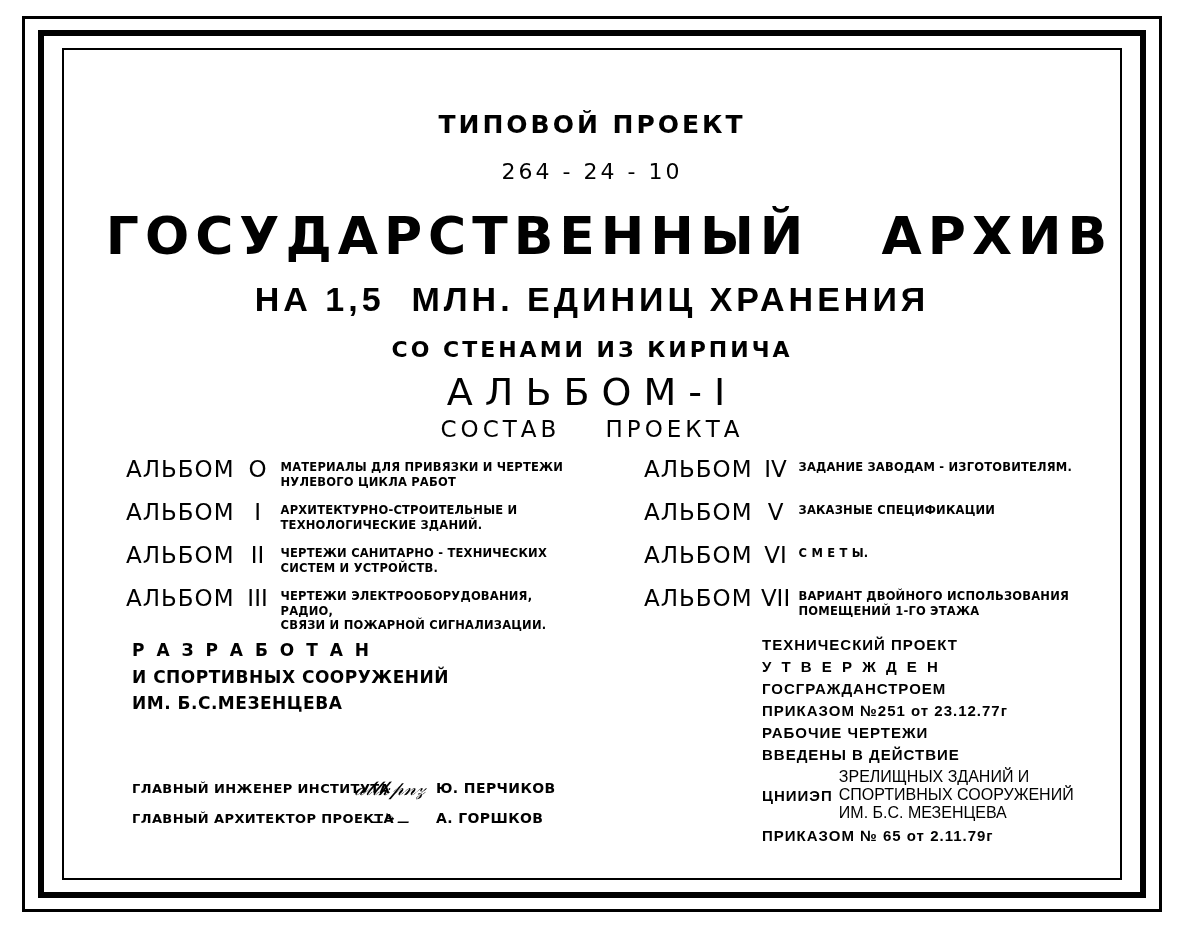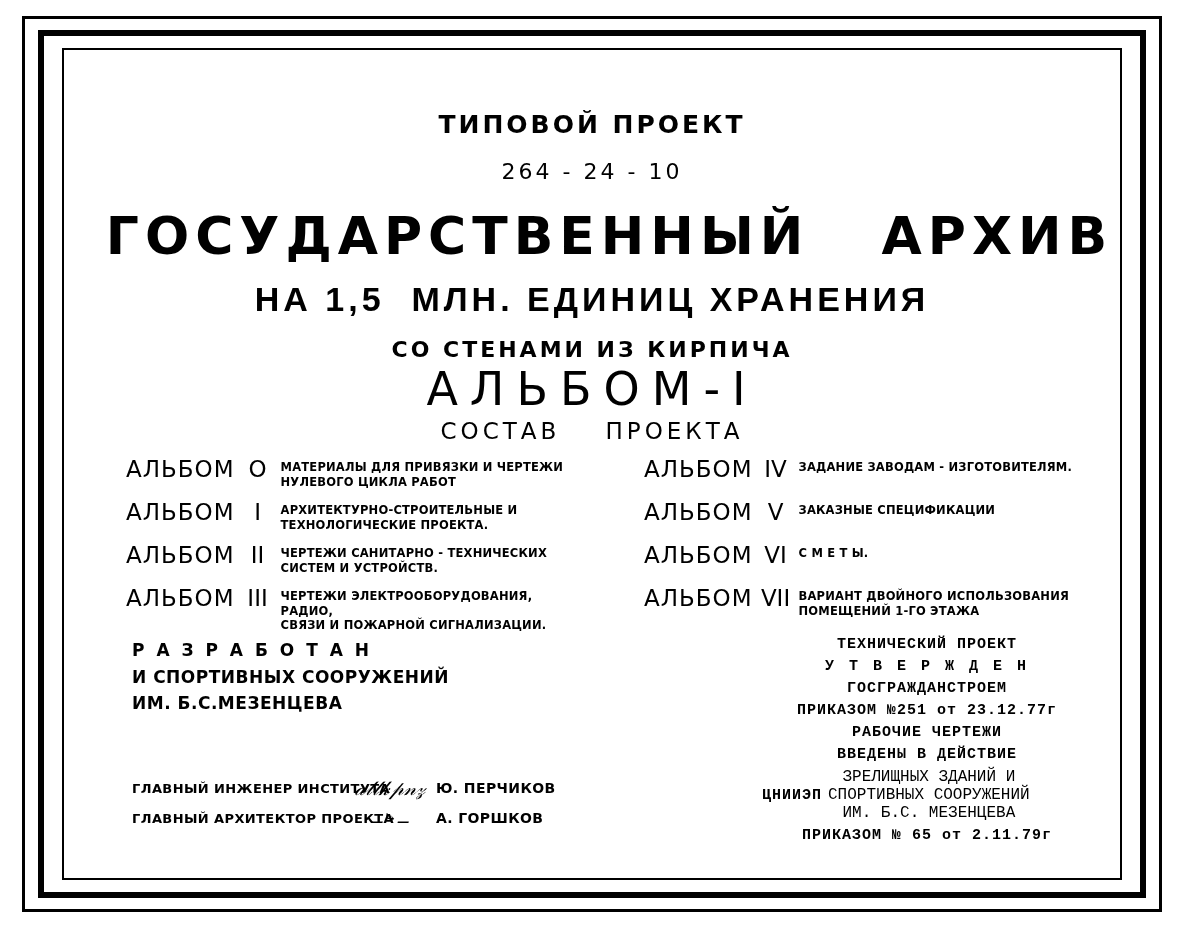--- a/index.html
+++ b/index.html
@@ -96,21 +96,22 @@
     white-space: pre;
   }
   .t-walls {
     margin-top: 18px;
     font-size: 22px;
     font-weight: bold;
     letter-spacing: 3px;
     font-family: "DejaVu Sans", sans-serif;
   }
   .t-album {
-    font-size: 46px;
+    margin-top: 8px;
+    font-size: 38px;
     letter-spacing: 12px;
     font-family: "DejaVu Sans", sans-serif;
   }
   .t-sostav {
     margin-top: 2px;
     font-size: 23px;
     letter-spacing: 4px;
     font-family: "DejaVu Sans", sans-serif;
     white-space: pre;
   }
@@ -217,22 +218,22 @@
     font-weight: bold;
     letter-spacing: 0.4px;
   }
 
   
   .approval {
     position: absolute;
     right: 30px;
     top: 588px;
     width: 330px;
-    text-align: center;
-    font-family: Liberation Mono, monospace;
+    text-align: left;
+    font-family: Liberation Sans, sans-serif;
   }
   .ap-line {
     font-size: 15px;
     font-weight: bold;
     letter-spacing: 1px;
     margin-bottom: 5px;
     white-space: nowrap;
   }
   .ap-line.sp2 { letter-spacing: 3px; }
   .ap-inst {
@@ -274,21 +275,21 @@
         <div class="album-row">
           <span class="album-word">АЛЬБОМ</span>
           <span class="album-num">О</span>
           <span class="album-desc" style="white-space:pre-line">МАТЕРИАЛЫ ДЛЯ ПРИВЯЗКИ И ЧЕРТЕЖИ
 НУЛЕВОГО ЦИКЛА РАБОТ</span>
         </div>
         <div class="album-row">
           <span class="album-word">АЛЬБОМ</span>
           <span class="album-num">I</span>
           <span class="album-desc" style="white-space:pre-line">АРХИТЕКТУРНО-СТРОИТЕЛЬНЫЕ И
-ТЕХНОЛОГИЧЕСКИЕ ПРОЕКТА.</span>
+ТЕХНОЛОГИЧЕСКИЕ ЗДАНИЙ.</span>
         </div>
         <div class="album-row">
           <span class="album-word">АЛЬБОМ</span>
           <span class="album-num">II</span>
           <span class="album-desc" style="white-space:pre-line">ЧЕРТЕЖИ САНИТАРНО - ТЕХНИЧЕСКИХ
 СИСТЕМ И УСТРОЙСТВ.</span>
         </div>
         <div class="album-row">
           <span class="album-word">АЛЬБОМ</span>
           <span class="album-num">III</span>

